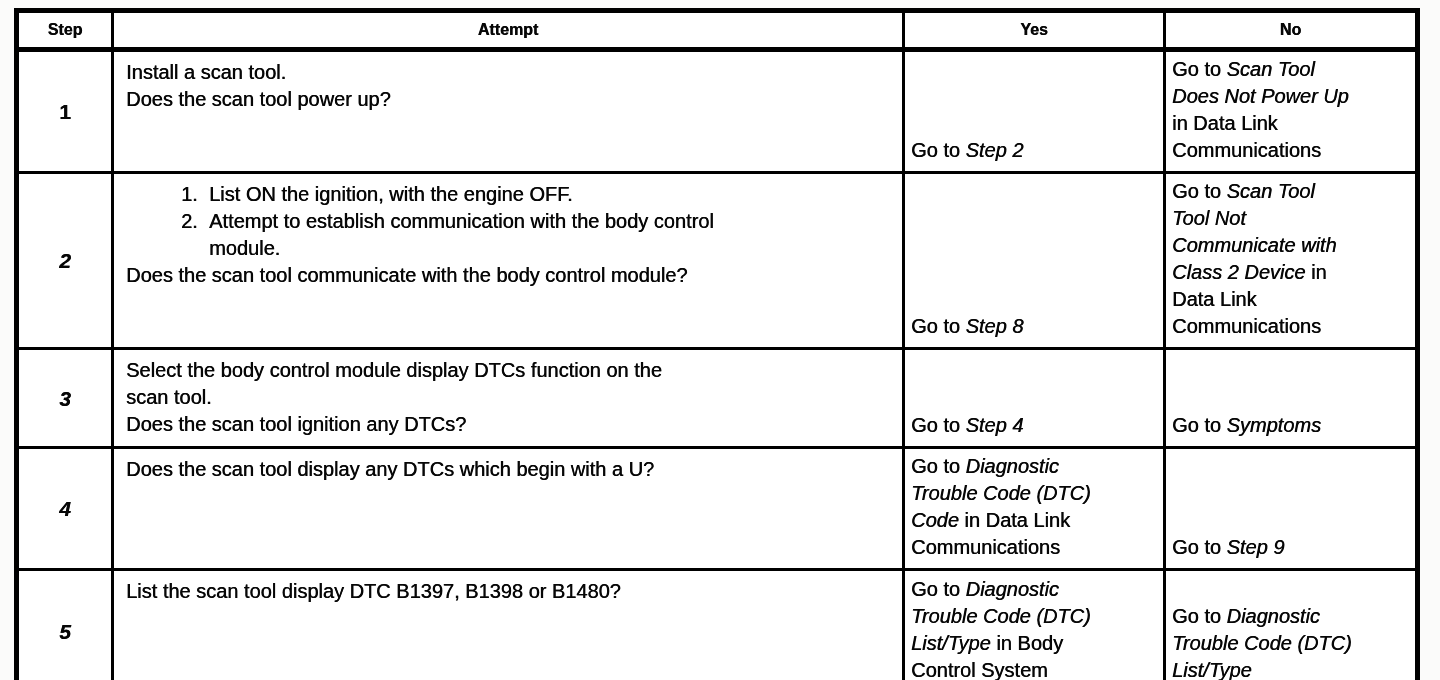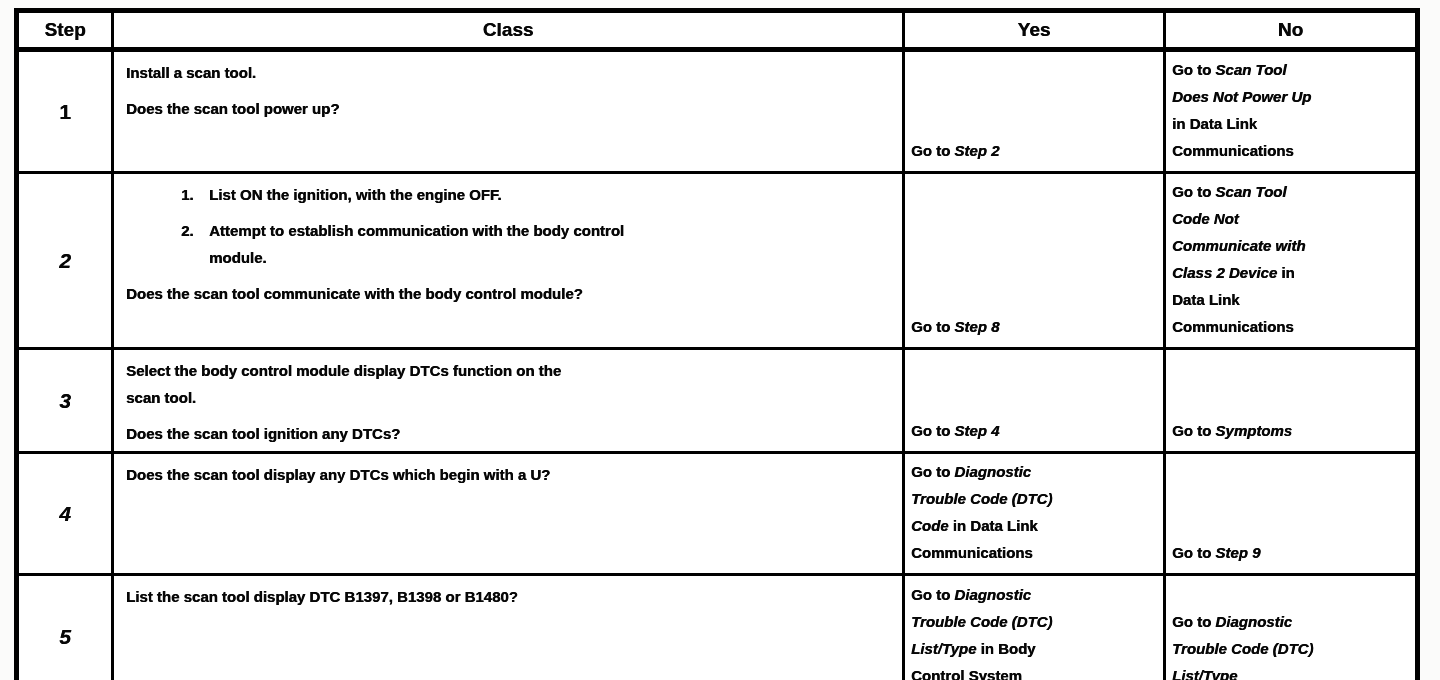--- a/index.html
+++ b/index.html
@@ -18,42 +18,42 @@
     background:#fff;
     border:5px solid #000;
   }
   col.c-step{width:96px;}
   col.c-action{width:791px;}
   col.c-yes{width:261px;}
   col.c-no{width:253px;}
   th,td{border:3px solid #000;}
   th{
     height:30px;
-    font-size:19px;
+    font-size:16px;
     font-weight:bold;
     text-align:center;
     vertical-align:middle;
     border-bottom:5px solid #000;
     padding:2px 4px;
   }
-  td{font-size:15px;line-height:27px;font-weight:bold;}
+  td{font-size:20px;line-height:27px;}
   td.step{
     text-align:center;
     vertical-align:middle;
     font-size:21px;
     font-weight:bold;
     padding:0 4px;
   }
   td.step.it{font-style:italic;}
   td.action{
     vertical-align:top;
     text-align:left;
     padding:7px 12px 4px 12px;
   }
-  .para + .para{margin-top:9px;}
+  .para + .para{}
   .para.li{display:flex;margin-left:55px;}
   .para.li .num{flex:none;width:28px;}
   .para.li .litext{flex:1;}
   td.yes, td.no{
     vertical-align:bottom;
     text-align:left;
     padding:4px 6px 7px 6px;
   }
   .it{font-style:italic;}
   
@@ -66,21 +66,21 @@
   <table class="diag">
     <colgroup>
       <col class="c-step">
         <col class="c-action">
         <col class="c-yes">
         <col class="c-no">
     </colgroup>
     <thead>
       <tr>
         <th>Step</th>
-        <th>Class</th>
+        <th>Attempt</th>
         <th>Yes</th>
         <th>No</th>
       </tr>
     </thead>
     <tbody>
         <tr style="height: 120px;">
           <td class="step">1</td>
           <td class="action">
             <div class="para">
               <div>Install a scan tool.</div>
@@ -117,21 +117,21 @@
             </div>
             <div class="para">
               <div>Does the scan tool communicate with the body control module?</div>
             </div>
           </td>
           <td class="yes">
             <div><span>Go to </span><span class="it">Step 8</span></div>
           </td>
           <td class="no">
             <div><span>Go to </span><span class="it">Scan Tool</span></div>
-            <div><span class="it">Code Not</span></div>
+            <div><span class="it">Tool Not</span></div>
             <div><span class="it">Communicate with</span></div>
             <div><span class="it">Class 2 Device</span><span> in</span></div>
             <div><span>Data Link</span></div>
             <div><span>Communications</span></div>
           </td>
         </tr>
         <tr style="height: 99px;">
           <td class="step it">3</td>
           <td class="action">
             <div class="para">

